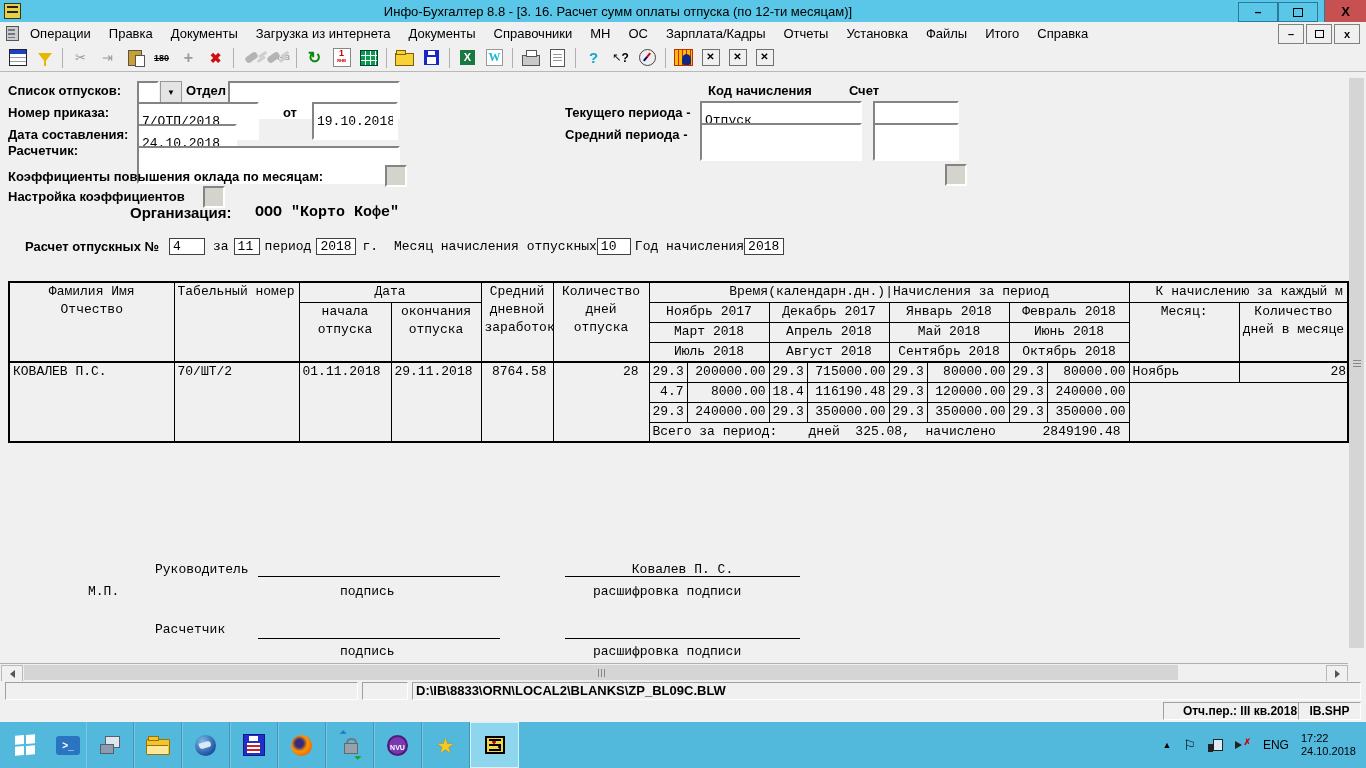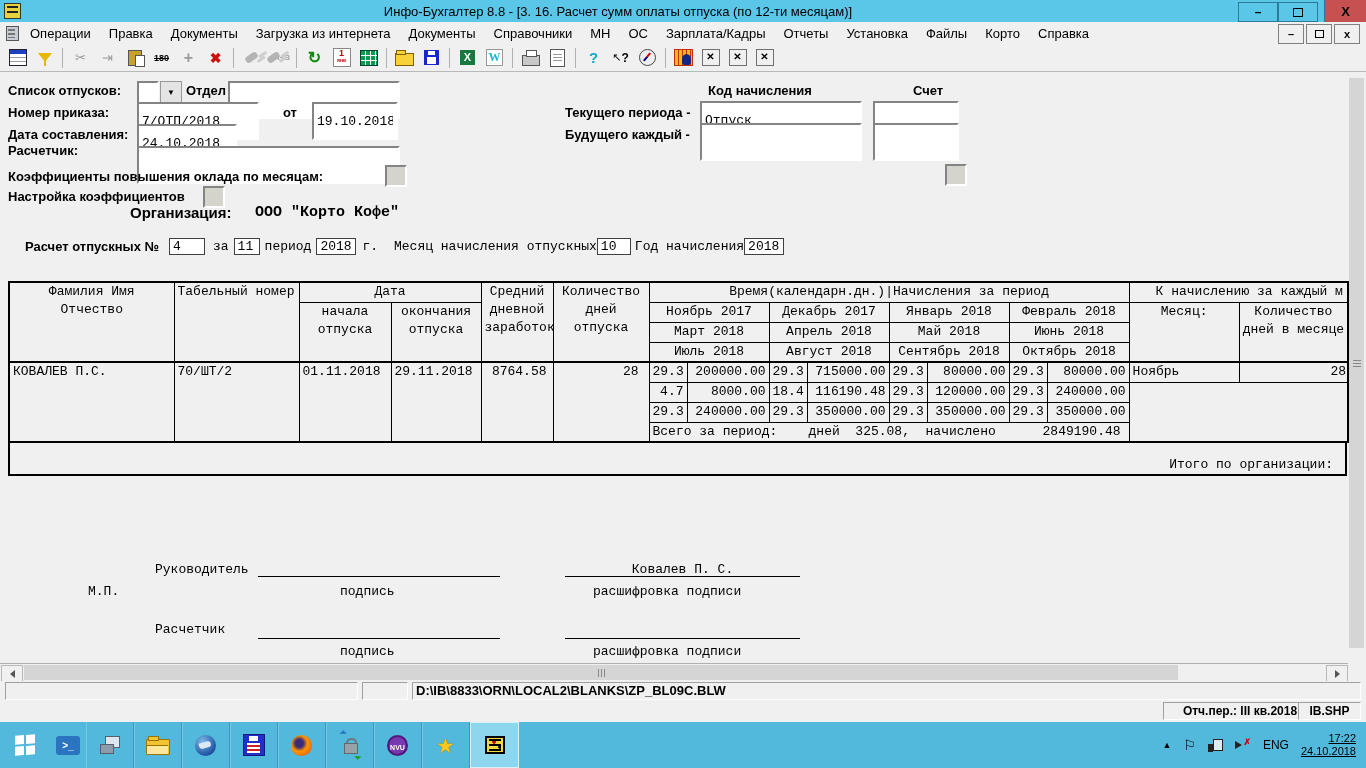--- a/index.html
+++ b/index.html
@@ -143,21 +143,21 @@
          background-image:repeating-linear-gradient(#000 0 1.5px,transparent 1.5px 5px),radial-gradient(circle at 5px 3px,#c00 0 1.5px,transparent 2px),radial-gradient(circle at 11px 8px,#000 0 1.5px,transparent 2px);
          background-size:12px 12px;background-position:2px 1px;background-repeat:no-repeat;}
   .tray{margin-left:auto;display:flex;align-items:center;gap:12px;padding-right:10px;}
   .trayglyph{font-size:12px;line-height:14px;}
   .netico{position:relative;width:15px;height:13px;}
   .netico .scr{position:absolute;right:0;top:0;width:8px;height:10px;border:1px solid #222;background:#dfeaf2;}
   .netico .plg{position:absolute;left:0;bottom:0;width:5px;height:8px;background:#222;}
   .spk{position:relative;width:16px;height:14px;}
   .spk .cone{position:absolute;left:0;top:3px;width:0;height:0;border-top:4px solid transparent;border-bottom:4px solid transparent;border-left:7px solid #222;}
   .spk .x{position:absolute;right:0;top:0;color:#c00;font:bold 9px/9px "Liberation Sans",sans-serif;}
-  .clock{font:11px/13px "Liberation Sans",sans-serif;text-align:right;text-decoration:underline;}
+  .clock{font:11px/13px "Liberation Sans",sans-serif;}
 </style>
 </head>
 <body>
 
 <div id="screen">
 
   <div class="titlebar">
     <div class="abacus"></div>
     <div class="title-text">Инфо-Бухгалтер 8.8 - [3. 16. Расчет сумм оплаты отпуска (по 12-ти месяцам)]</div>
     <div class="wbtn" style="right:88px;">
@@ -178,21 +178,21 @@
     <div class="menu-item">Документы</div>
     <div class="menu-item">Загрузка из интернета</div>
     <div class="menu-item">Документы</div>
     <div class="menu-item">Справочники</div>
     <div class="menu-item">МН</div>
     <div class="menu-item">ОС</div>
     <div class="menu-item">Зарплата/Кадры</div>
     <div class="menu-item">Отчеты</div>
     <div class="menu-item">Установка</div>
     <div class="menu-item">Файлы</div>
-    <div class="menu-item">Корто</div>
+    <div class="menu-item">Итого</div>
     <div class="menu-item">Справка</div>
     <div class="mdibtns">
       <div class="mdibtn">
           <span>–</span>
         </div>
       <div class="mdibtn">
           <span class="sq2"></span>
         </div>
       <div class="mdibtn">
           <span>x</span>
@@ -314,25 +314,25 @@
 
     <div class="lbl" style="left:8px;top:71px;">Расчетчик:</div>
     <input class="fld" style="left: 137px; top: 74px; width: 263px;" value="">
 
     <div class="lbl" style="left:8px;top:97px;">Коэффициенты повышения оклада по месяцам:</div>
     <div class="gbox" style="left:385px;top:93px;"></div>
     <div class="lbl" style="left:8px;top:117px;">Настройка коэффициентов</div>
     <div class="gbox" style="left:203px;top:114px;"></div>
 
     <div class="lbl" style="left:660px;top:11px;width:200px;text-align:center;">Код начисления</div>
-    <div class="lbl" style="left:913px;top:11px;width:86px;">Счет</div>
+    <div class="lbl" style="left:821px;top:11px;width:86px;text-align:center;">Счет</div>
     <div class="lbl" style="left:565px;top:33px;">Текущего периода -</div>
     <input class="fld" style="left: 700px; top: 29px; width: 162px;" value="Отпуск">
     <input class="fld" style="left: 873px; top: 29px; width: 86px;" value="">
-    <div class="lbl" style="left:565px;top:55px;">Будущего каждый -</div>
+    <div class="lbl" style="left:565px;top:55px;">Средний периода -</div>
     <input class="fld" style="left: 700px; top: 51px; width: 162px;" value="">
     <input class="fld" style="left: 873px; top: 51px; width: 86px;" value="">
     <div class="gbox" style="left:945px;top:92px;"></div>
 
     <div class="lbl" style="left:130px;top:132px;font-size:15px;">Организация:</div>
     <div class="lbl mono" style="left:255px;top:132px;font-size:15px;">ООО "Корто Кофе"</div>
 
     <div class="calcline">
       <span class="lbl" style="position:static;margin-right:10px;">Расчет отпускных №</span>
       <span class="vbox" style="width:36px;">4</span>
@@ -456,23 +456,20 @@
           <td class="r">29.3</td>
           <td class="r">350000.00</td>
           <td class="r">29.3</td>
           <td class="r">350000.00</td>
         </tr>
         <tr>
           <td colspan="8" style="white-space:pre;">Всего за период:    дней  325.08,  начислено      2849190.48</td>
         </tr>
       </tbody>
         </table>
-      <div class="band2">
-          <span>Итого по организации:</span>
-        </div>
     </div>
 
     <div class="sig" style="left:155px;top:490px;">Руководитель</div>
     <div class="sline" style="left:258px;top:504px;width:242px;"></div>
     <div class="sig" style="left:565px;top:490px;width:235px;text-align:center;">Ковалев П. С.</div>
     <div class="sline" style="left:565px;top:504px;width:235px;"></div>
     <div class="sig" style="left:88px;top:512px;">М.П.</div>
     <div class="sig" style="left:340px;top:512px;">подпись</div>
     <div class="sig" style="left:593px;top:512px;">расшифровка подписи</div>
     <div class="sig" style="left:155px;top:550px;">Расчетчик</div>

